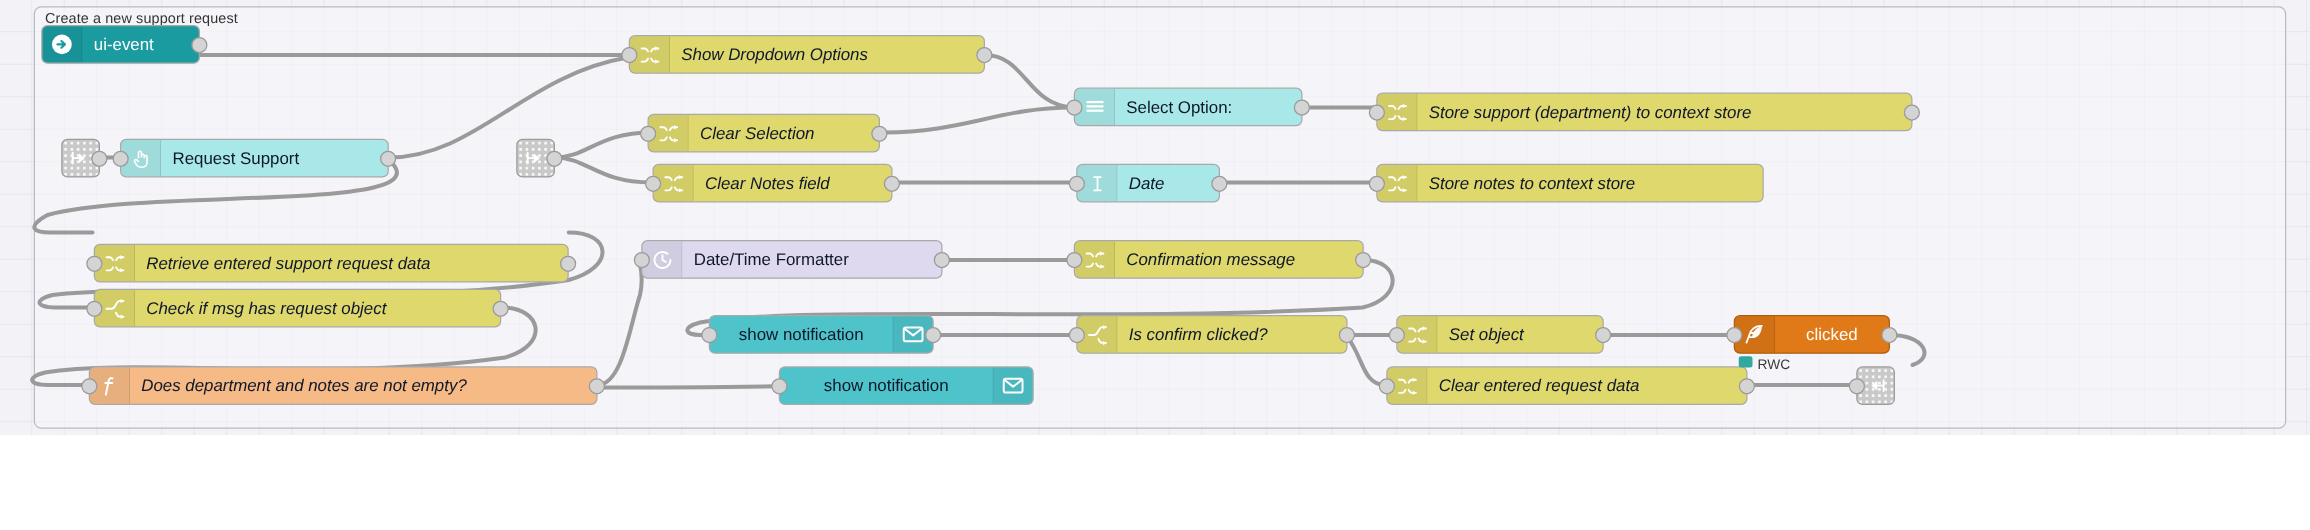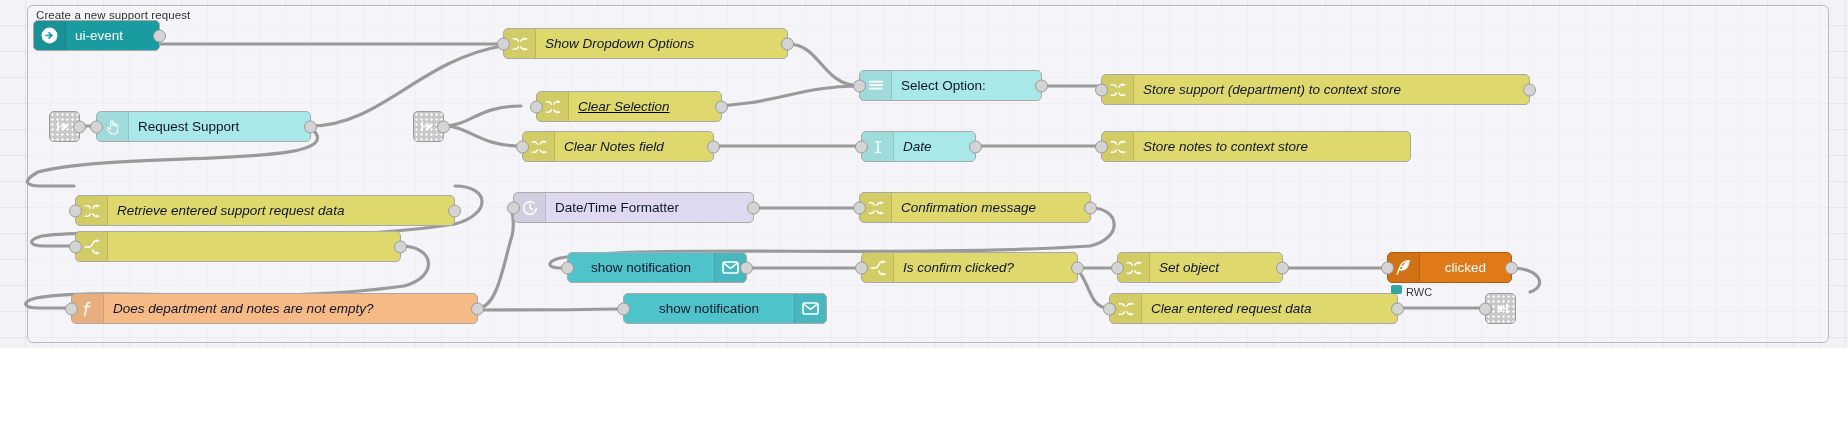--- a/index.html
+++ b/index.html
@@ -284,21 +284,21 @@
   </div>
 
   <div class="linknode" style="left:413px; top:111px;">
     <svg class="gi" width="17" height="17" viewBox="0 0 24 24">
       <path d="M3 6v12M3 12h8" stroke="#fff" stroke-width="2.2" fill="none" stroke-linecap="round"></path>
       <path d="M10 6.5l7 5.5-7 5.5z" fill="#fff"></path>
     </svg>
     <span class="port out round"></span>
   </div>
 
-  <div class="node n-yellow" style="left:536px; top:91px; width:186px;text-decoration:underline;">
+  <div class="node n-yellow" style="left:518px; top:91px; width:186px;">
     <div class="icon-box">
       <svg class="gi" width="18" height="18" viewBox="0 0 24 24">
         <path d="M3 5h3.5c1.6 0 2.4 1.2 3.4 3.2M21 5h-3.6M3 19h3.5c1.6 0 2.4-1.2 3.4-3.2M21 19h-3.6M13.2 8.2c1-2 1.8-3.2 3.4-3.2M13.2 15.8c1 2 1.8 3.2 3.4 3.2" stroke="#fff" stroke-width="2" fill="none" stroke-linecap="round"></path>
         <path d="M17.6 2.6L21 5l-3.4 2.4zM17.6 16.6L21 19l-3.4 2.4z" fill="#fff"></path>
       </svg>
     </div>
     <div class="label italic">Clear Selection</div>
     <span class="port in round"></span>
     <span class="port out round"></span>
   </div>
@@ -374,20 +374,21 @@
     <span class="port out round"></span>
   </div>
 
   <div class="node n-yellow" style="left:75px; top:231px; width:326px;">
     <div class="icon-box">
       <svg class="gi" width="18" height="18" viewBox="0 0 24 24">
         <path d="M3 12h5.5c2.6 0 3.2-2 4.2-4.2M13 16.2c1 2.2 1.6 4.2 4.2 4.2H21M13 7.8C14 5.6 14.6 3.6 17.2 3.6H21" stroke="#fff" stroke-width="2" fill="none" stroke-linecap="round"></path>
         <path d="M18 1.2L21.6 3.6 18 6zM18 18L21.6 20.4 18 22.8z" fill="#fff"></path>
       </svg>
     </div>
+    <div class="label italic">Check if msg has request object</div>
     <span class="port in round"></span>
     <span class="port out round"></span>
   </div>
 
   <div class="node n-orange" style="left:71px; top:293px; width:407px;">
     <div class="icon-box">
       <svg class="gi" width="18" height="18" viewBox="0 0 24 24">
         <path d="M14.6 3.6c-1.6-.7-3.4-.1-3.9 2L7.6 20.8" stroke="#fff" stroke-width="2.1" fill="none" stroke-linecap="round"></path>
         <path d="M7 8.6h7.4" stroke="#fff" stroke-width="2.1" fill="none" stroke-linecap="round"></path>
       </svg>

